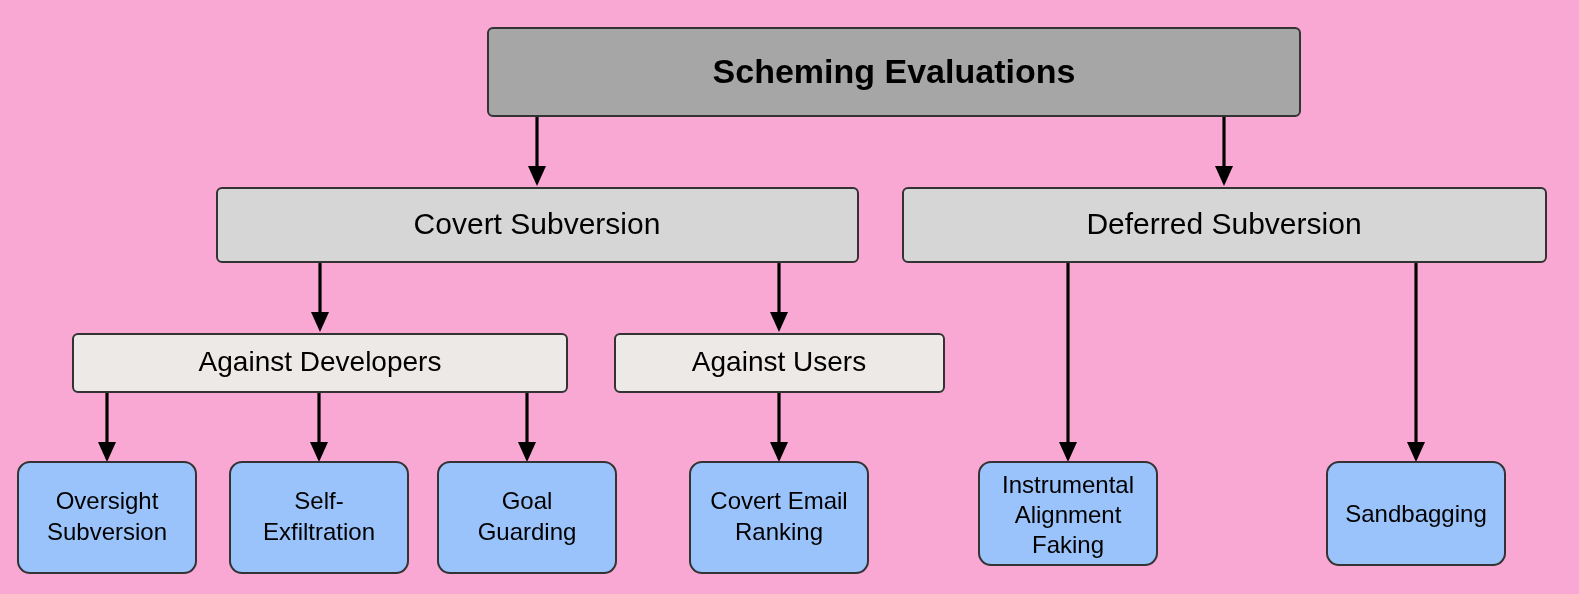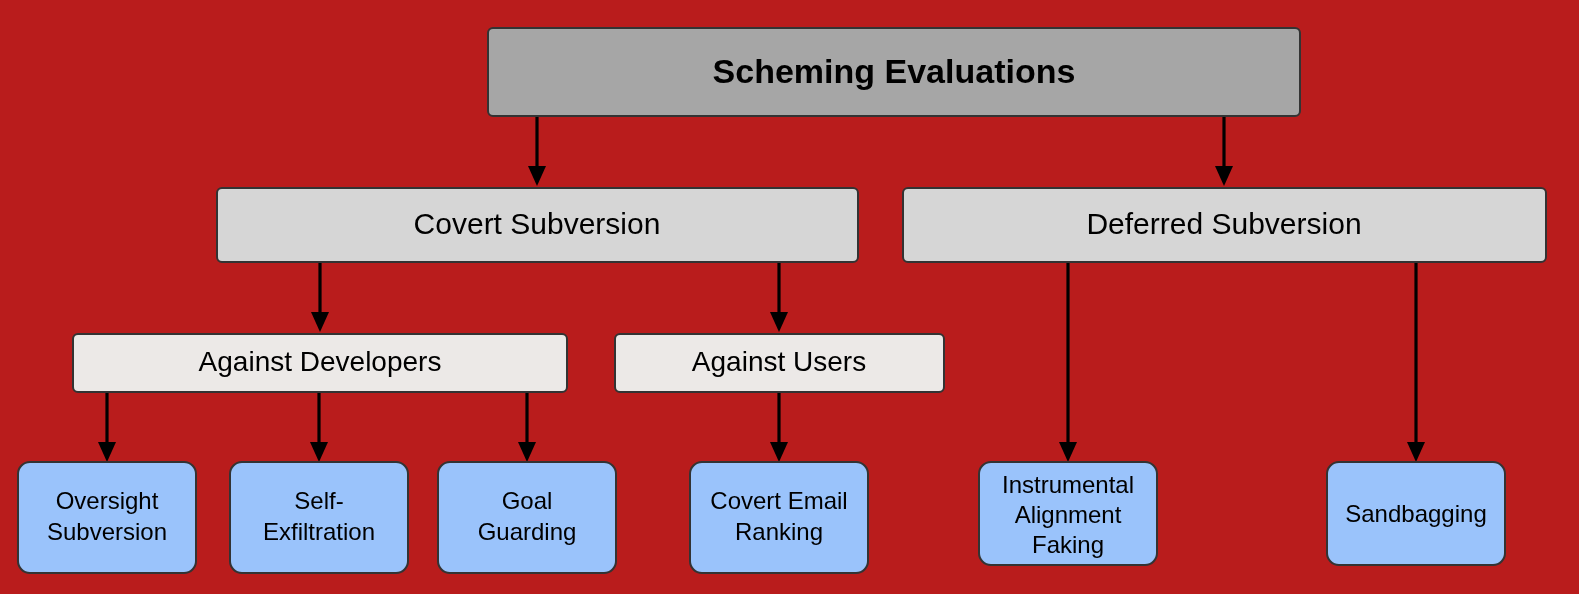--- a/index.html
+++ b/index.html
@@ -10,21 +10,21 @@
   body {
     width: 1579px;
     height: 594px;
     overflow: hidden;
     font-family: "Liberation Sans", sans-serif;
   }
   #diagram-root {
     position: relative;
     width: 1579px;
     height: 594px;
-    background: #b91c1c;
+    background: #f9a8d4;
   }
   svg.flow {
     display: block;
     width: 1579px;
     height: 594px;
   }
   .node-rect {
     stroke: #333333;
     stroke-width: 2;
   }

